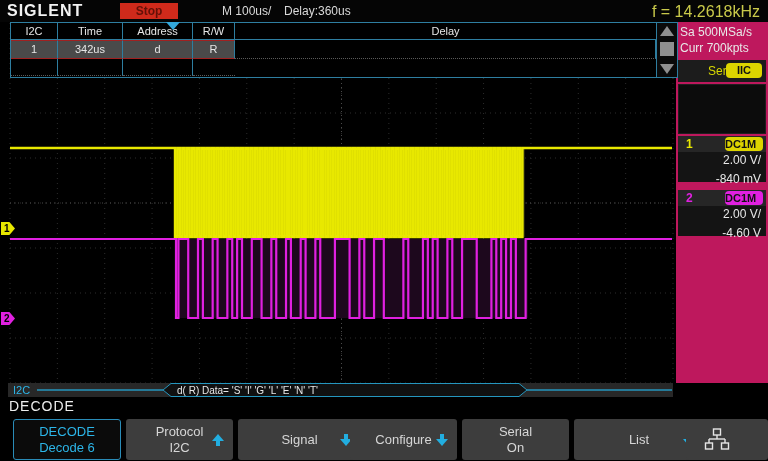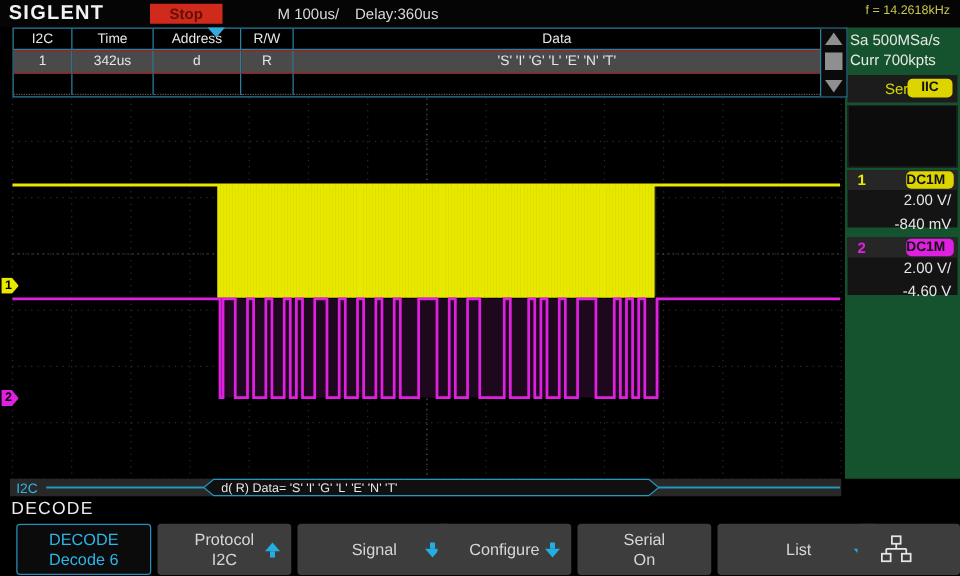--- a/index.html
+++ b/index.html
@@ -7,21 +7,21 @@
        font-family:"Liberation Sans","DejaVu Sans",sans-serif;
        -webkit-font-smoothing:antialiased;}
   
   .topbar{position:absolute;left:0;top:0;width:768px;height:22px;background:#050505;}
   .brand{position:absolute;left:7px;top:2px;font-size:16px;font-weight:bold;
          color:#f2f2f2;letter-spacing:1px;}
   .run-state{position:absolute;left:120px;top:3px;width:58px;height:16px;background:#cf2a1b;
          color:#641007;font-size:12px;font-weight:bold;text-align:center;line-height:16px;}
   .tb-text{position:absolute;top:4px;font-size:12px;color:#d9d9d9;margin-left:32px;}
   .tb-timebase{left:190px;} .tb-delay{left:252px;}
-  .freq-counter{position:absolute;right:8px;top:3px;font-size:10px;color:#c9c94a;}
+  .freq-counter{position:absolute;right:8px;top:3px;font-size:16px;color:#c9c94a;}
   
   .scope{position:absolute;left:0;top:22px;width:768px;height:361px;background:#000;}
   svg.layer{position:absolute;left:0;top:0;}
   
   .trig-marker{position:absolute;left:166px;top:0px;width:0;height:0;z-index:30;
     border-left:7px solid transparent;border-right:7px solid transparent;border-top:8px solid #33a9dd;}
   
   .gnd{position:absolute;left:1px;width:14px;height:13px;font-size:10px;font-weight:bold;
        color:#000;text-align:left;padding-left:3px;line-height:13px;box-sizing:border-box;
        clip-path:polygon(0 0,60% 0,100% 50%,60% 100%,0 100%);z-index:20;}
@@ -38,21 +38,21 @@
   .dhead{border-bottom:1px solid #2e7ea0;line-height:16px;}
   .drow{background:#4a4a4a;border-top:1px solid #a02020;border-bottom:1px solid #a02020;line-height:17px;}
   .dempty{border-bottom:1px dotted #5a5a5a;}
   .dscroll{width:20px;border-left:1px solid #2e7ea0;position:relative;background:#0a0a0a;}
   .tri-up{position:absolute;left:3px;top:3px;width:0;height:0;
     border-left:7px solid transparent;border-right:7px solid transparent;border-bottom:10px solid #8f8f8f;}
   .tri-down{position:absolute;left:3px;bottom:3px;width:0;height:0;
     border-left:7px solid transparent;border-right:7px solid transparent;border-top:10px solid #8f8f8f;}
   .thumb{position:absolute;left:3px;top:19px;width:14px;height:14px;background:#8f8f8f;}
   
-  .sidebar{position:absolute;left:676px;top:22px;width:92px;height:361px;background:#14532d;text-decoration:underline;}
+  .sidebar{position:absolute;left:676px;top:22px;width:92px;height:361px;background:#be185d;text-decoration:underline;}
   .sb-line{position:absolute;left:4px;color:#e8e8e8;font-size:12px;white-space:nowrap;}
   .sb-sa{top:3px;} .sb-curr{top:19px;}
   .serial-row{position:absolute;left:2px;top:38px;width:88px;height:22px;background:#1c1c1c;}
   .serial-label{position:absolute;left:3px;top:4px;color:#d8d800;font-size:12px;margin-left:27px;}
   .iic-badge{position:absolute;right:4px;top:3px;width:36px;height:15px;background:#ddd500;
              color:#111;font-size:11px;font-weight:bold;text-align:center;line-height:15px;border-radius:4px;}
   .empty-panel{position:absolute;left:2px;top:62px;width:88px;height:50px;background:#0c0c0c;border:1px solid #1f1f1f;box-sizing:border-box;}
   .chbox{position:absolute;left:2px;width:88px;height:46px;background:#141414;}
   .chbox.c1{top:114px;} .chbox.c2{top:168px;}
   .chbox .chead{position:absolute;left:0;top:0;width:100%;height:16px;background:#262626;}
@@ -133,27 +133,26 @@
   <div class="trig-marker"></div>
   <div class="gnd ch1">1</div>
   <div class="gnd ch2">2</div>
 
   <div class="dtable">
     <div class="dcols">
       <div class="dcell dhead">I2C</div>
       <div class="dcell dhead">Time</div>
       <div class="dcell dhead">Address</div>
       <div class="dcell dhead">R/W</div>
-      <div class="dcell dhead last">Data</div>
+      <div class="dcell dhead last">Delay</div>
 
       <div class="dcell drow">1</div>
       <div class="dcell drow">342us</div>
       <div class="dcell drow">d</div>
       <div class="dcell drow">R</div>
-      <div class="dcell drow last">'S' 'I' 'G' 'L' 'E' 'N' 'T'</div>
 
       <div class="dcell dempty"></div>
       <div class="dcell dempty"></div>
       <div class="dcell dempty"></div>
       <div class="dcell dempty"></div>
       <div class="dcell dempty last"></div>
     </div>
     <div class="dscroll">
       <div class="tri-up"></div>
       <div class="thumb"></div>

